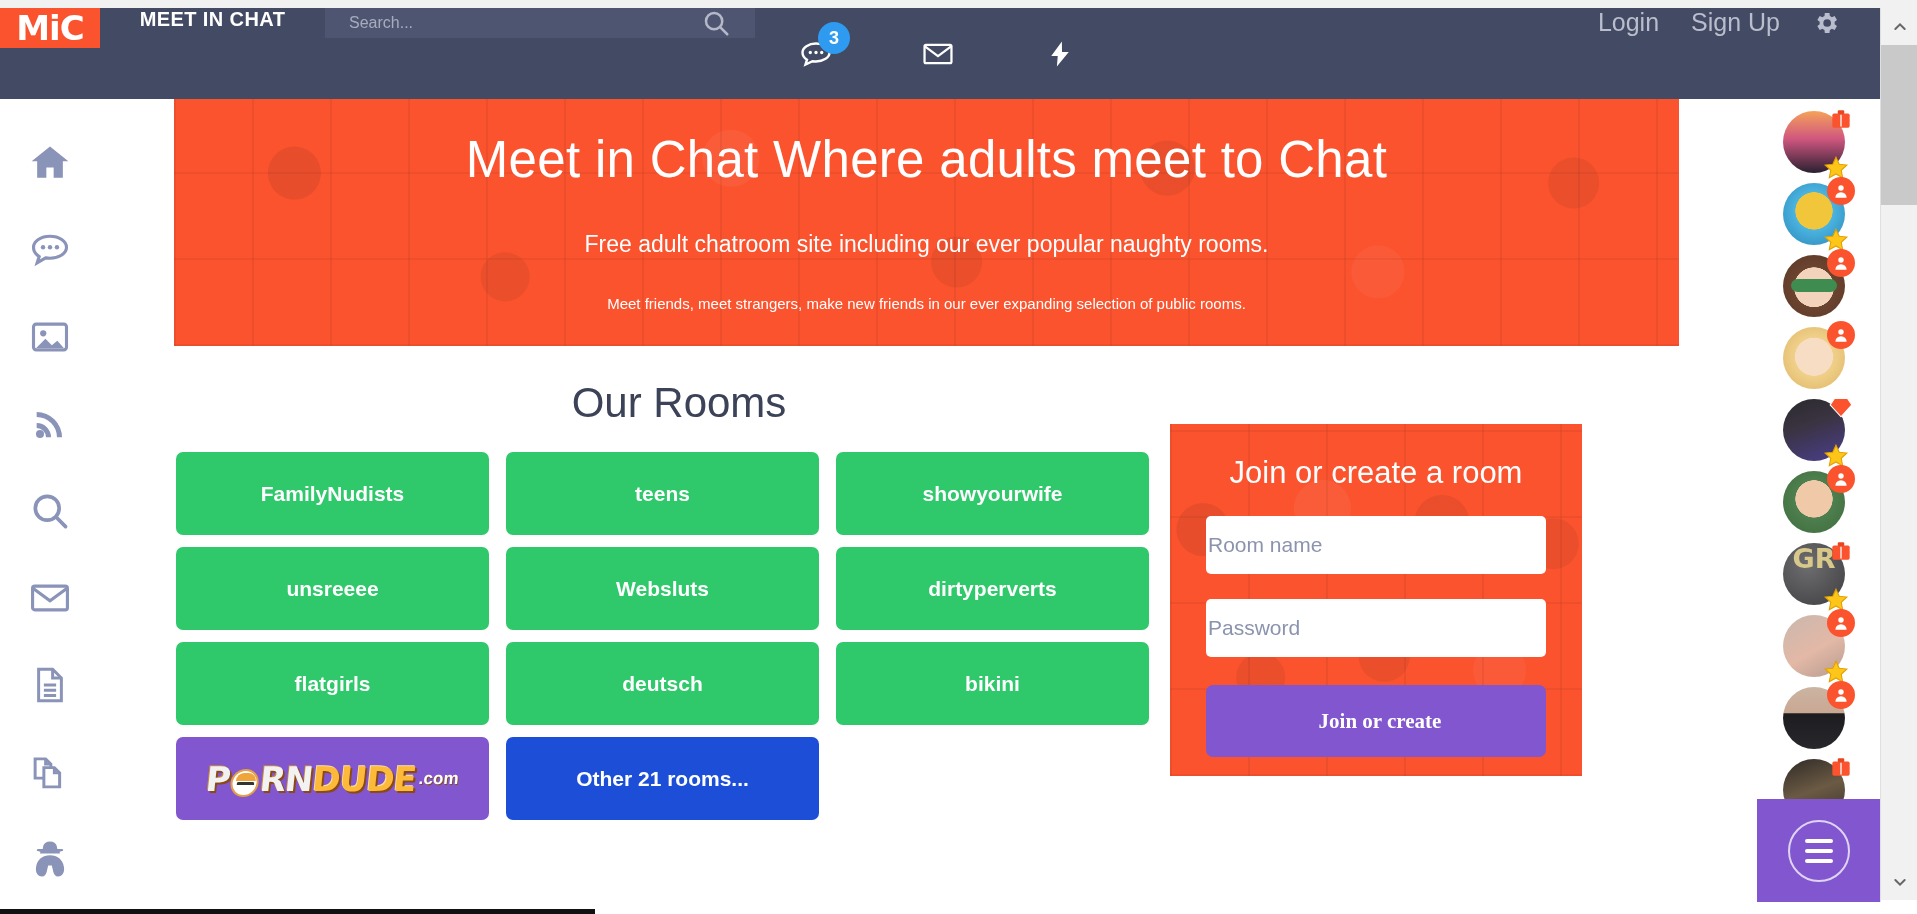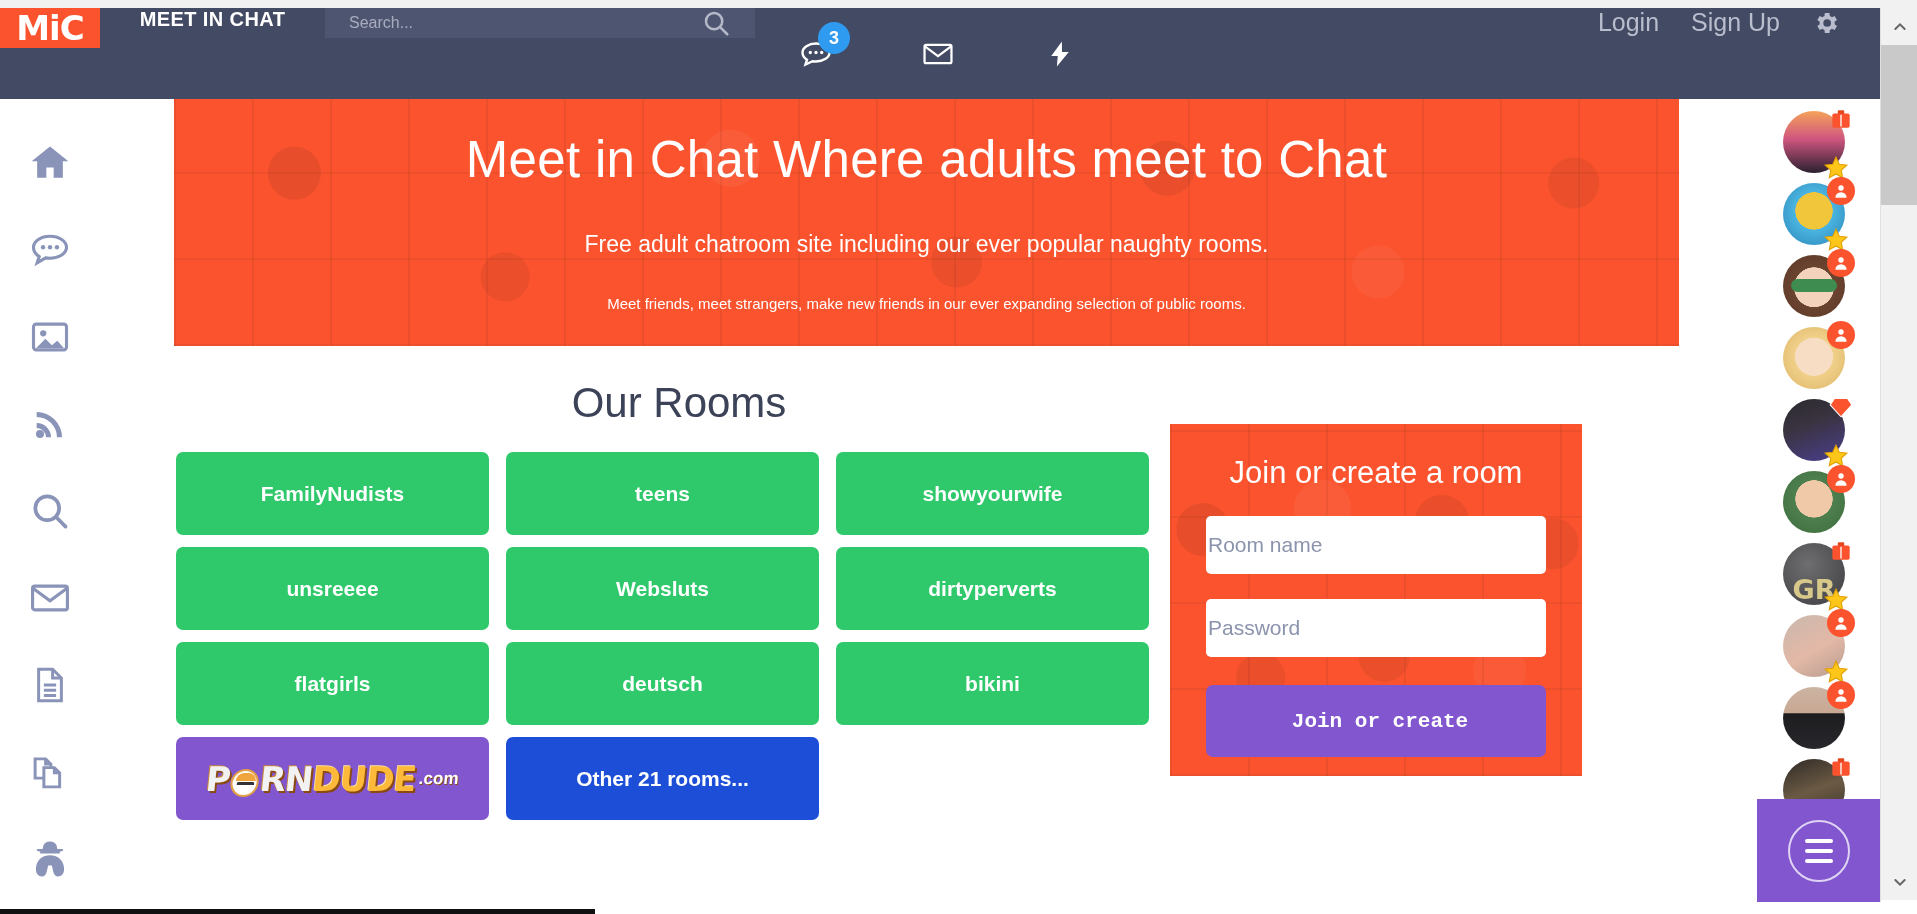--- a/index.html
+++ b/index.html
@@ -169,21 +169,21 @@
     display:block; width:340px; height:58px; margin:25px auto 0;
     border:none; border-radius:5px; background:#fff; outline:none;
     padding:0 2px; font-size:21px; color:#41485f;
     font-family:"Liberation Sans", sans-serif;
   }
   .join-input::placeholder { color:#8b93ad; }
   .join-btn {
     display:block; width:340px; height:72px; margin:28px auto 0;
     border:none; border-radius:7px; background:#8156cf; color:#fff;
     font-size:21px; font-weight:bold; cursor:pointer;
-    font-family:Liberation Mono, monospace;
+    font-family:Liberation Serif, serif;
     padding-left:8px;
   }
 
   
   .rail {
     position:absolute; top:99px; right:37px; width:123px; height:803px;
     background:#fff; padding-top:10px; overflow:hidden;
   }
   .rail-item { position:relative; width:123px; height:72px; }
   .av {
@@ -460,21 +460,21 @@
       <div class="av" style="background:radial-gradient(circle at 50% 45%, #f0c9a8 0 40%, #4e7f4e 41%, #3d6b3d 100%);"></div>
       <div class="av-badge">
         <svg width="18" height="18" viewBox="0 0 24 24" fill="#fff">
           <circle cx="12" cy="8" r="3.6"></circle>
             <path d="M4.5 21a7.5 7.5 0 0115 0z"></path>
         </svg>
       </div>
     </div>
 
     <div class="rail-item">
-      <div class="av" style="background:radial-gradient(circle at 40% 35%, #6e6e70 0%, #3e3e42 100%);display:flex;align-items:flex-end;justify-content:center;">
+      <div class="av" style="background:radial-gradient(circle at 40% 35%, #6e6e70 0%, #3e3e42 100%);display:flex;align-items:flex-start;justify-content:center;">
         <span style="color:#d8c98a;font-weight:bold;font-size:27px;font-family:'DejaVu Sans',sans-serif;">GR</span>
       </div>
       <div class="av-badge suitcase">
         <svg width="26" height="26" viewBox="0 0 24 24">
           <rect x="4" y="7" width="16" height="13" rx="1.5" fill="#fa532e"></rect>
           <rect x="9" y="4" width="6" height="3.5" rx="1" fill="#e8461f"></rect>
           <line x1="12" y1="8" x2="12" y2="19" stroke="#fff" stroke-width="1.2"></line>
         </svg>
       </div>
       <svg class="av-star" viewBox="0 0 24 24">

